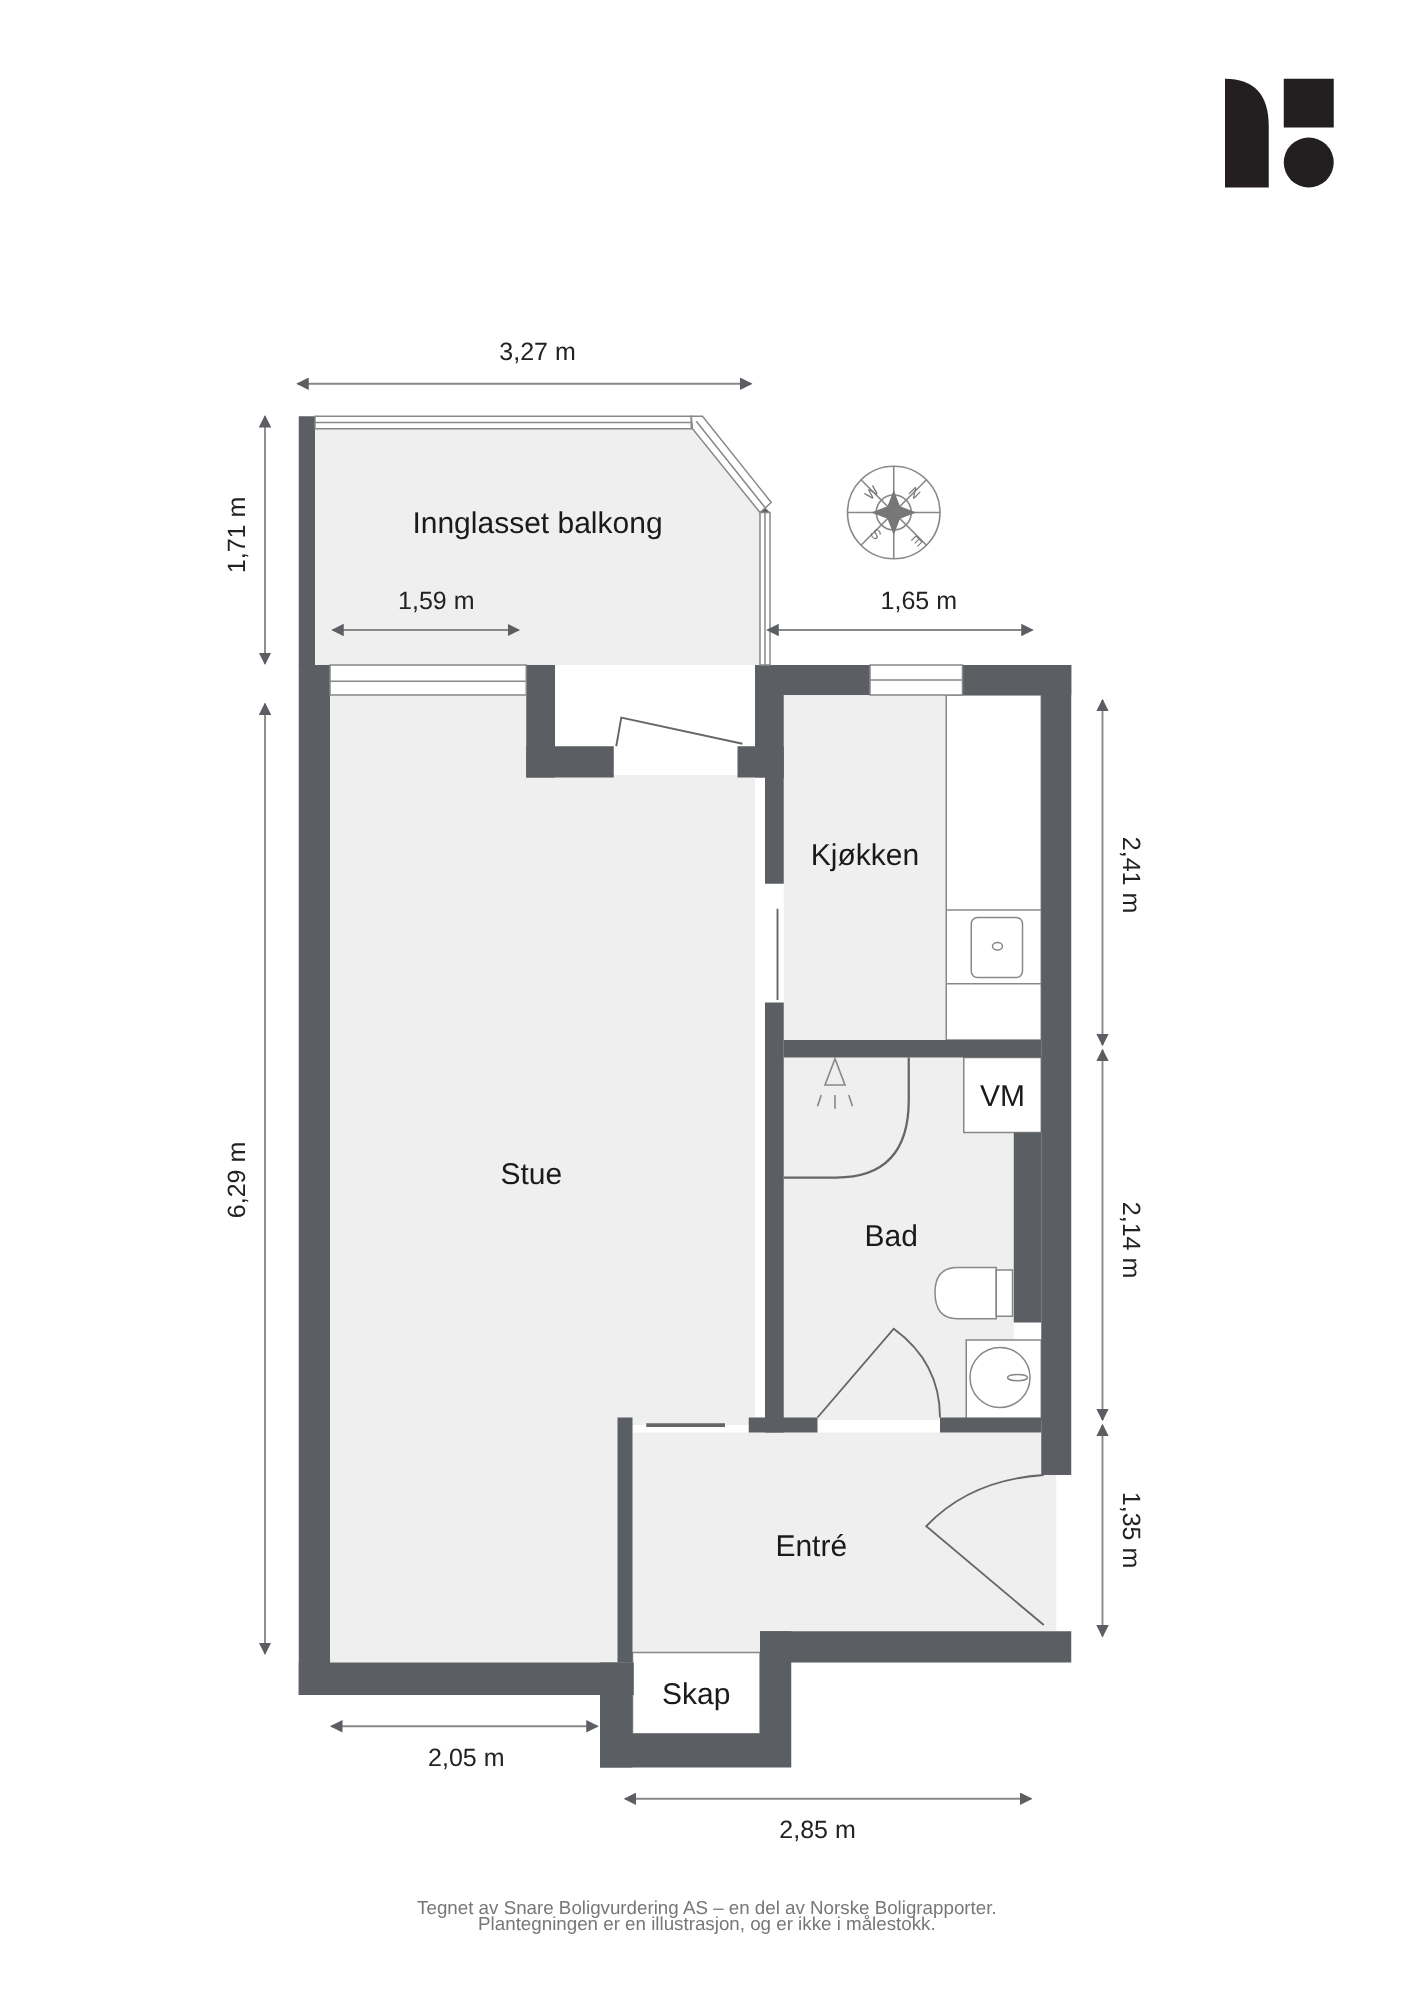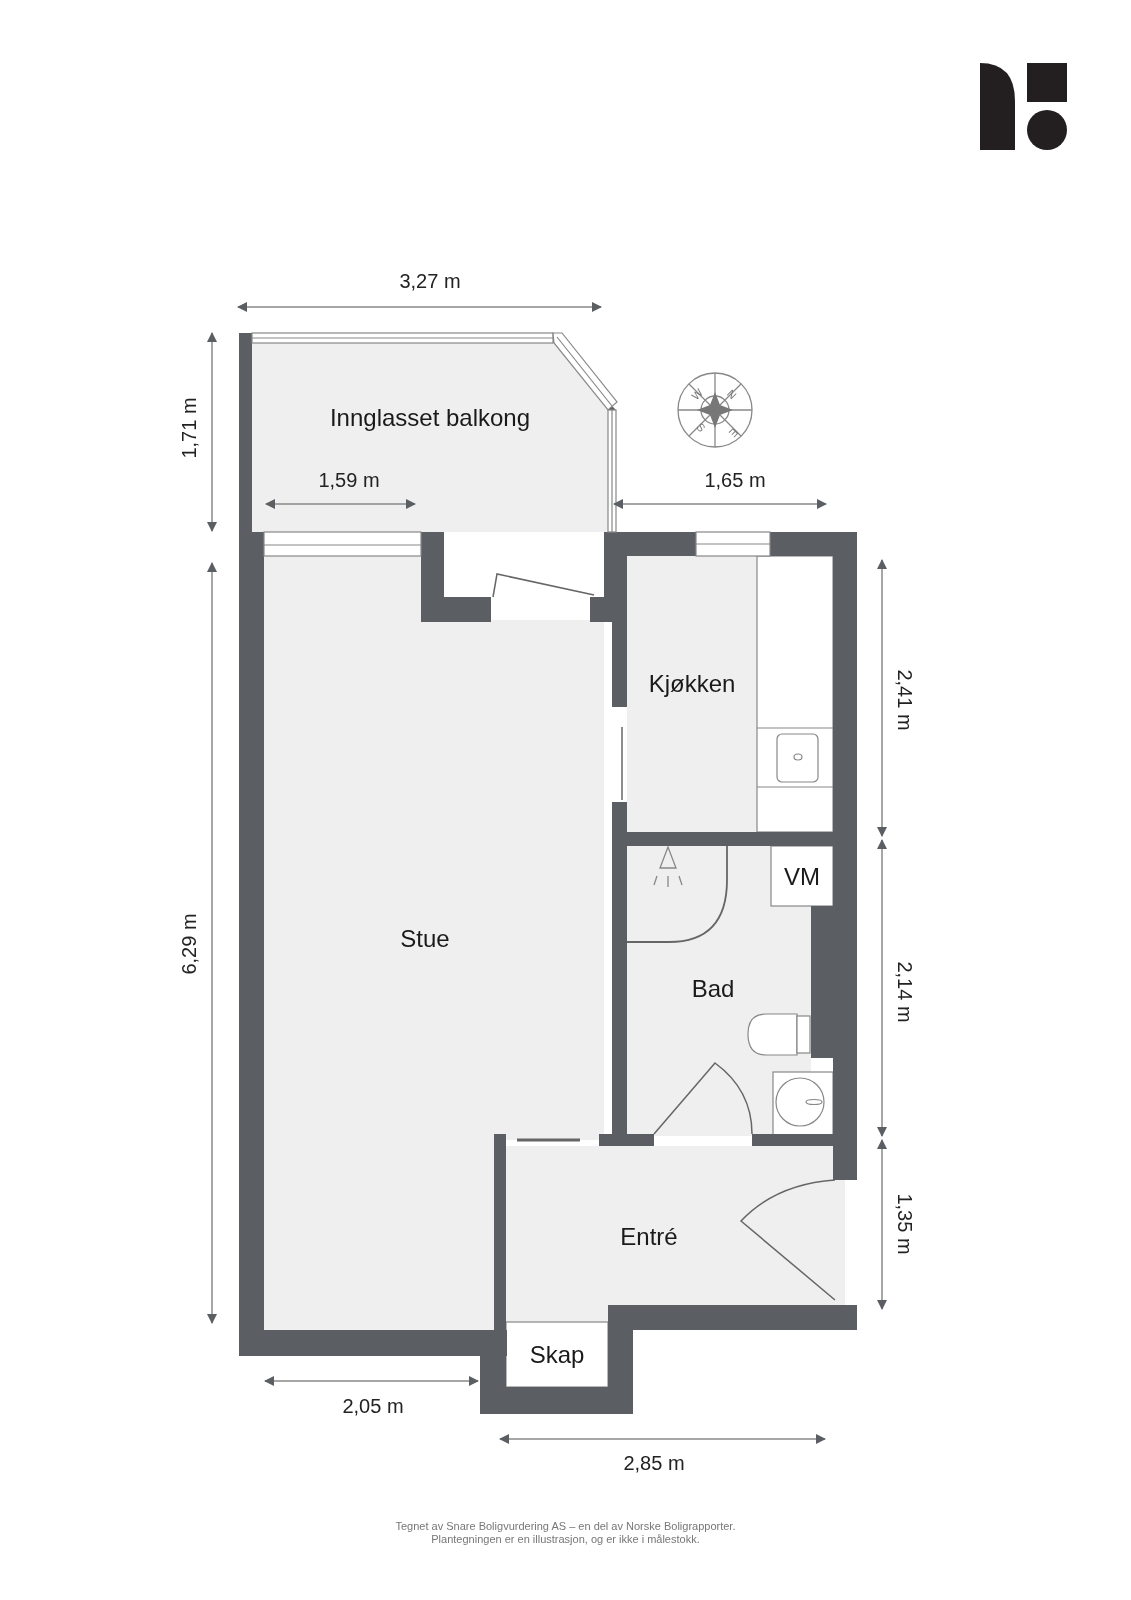--- a/index.html
+++ b/index.html
@@ -2,21 +2,21 @@
 <html><head>
 <meta charset="utf-8">
 <style>
   html, body { margin:0; padding:0; background:#ffffff; }
   body { width:1131px; height:1600px; position:relative; overflow:hidden;
          font-family:"Liberation Sans", sans-serif; }
   #plan { position:absolute; left:0; top:0; }
   .room-label { font-family:"Liberation Sans", sans-serif; font-size:24px; fill:#1a1a1a; }
   .dim-label { font-family:"Liberation Sans", sans-serif; font-size:20px; fill:#222; }
   .footer { position:absolute; left:0; width:1131px; top:1520px; text-align:center;
-            font-size:11px; line-height:13px; color:#777; }
+            font-size:15px; line-height:13px; color:#777; }
   .footer div { white-space:nowrap; }
 </style>
 </head>
 <body>
 
 <svg id="plan" width="1131" height="1600" viewBox="0 0 1131 1600" xmlns="http://www.w3.org/2000/svg">
   <defs>
     <marker id="arr" viewBox="0 0 10 10" refX="9" refY="5" markerWidth="10" markerHeight="10" orient="auto-start-reverse" markerUnits="userSpaceOnUse">
       <path d="M0,0 L10,5 L0,10 z" fill="#5b5e63"></path>
     </marker>

